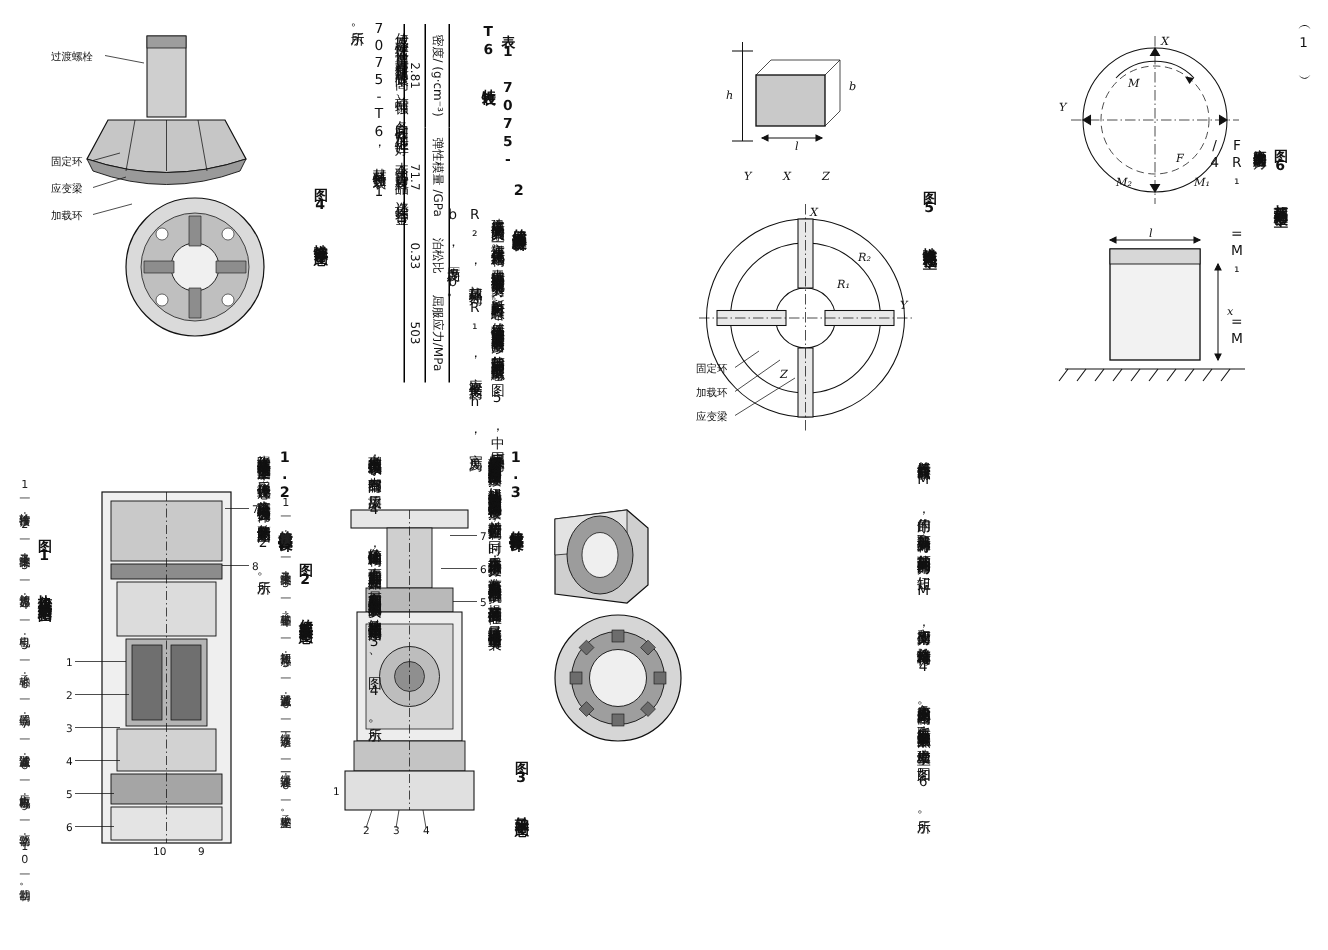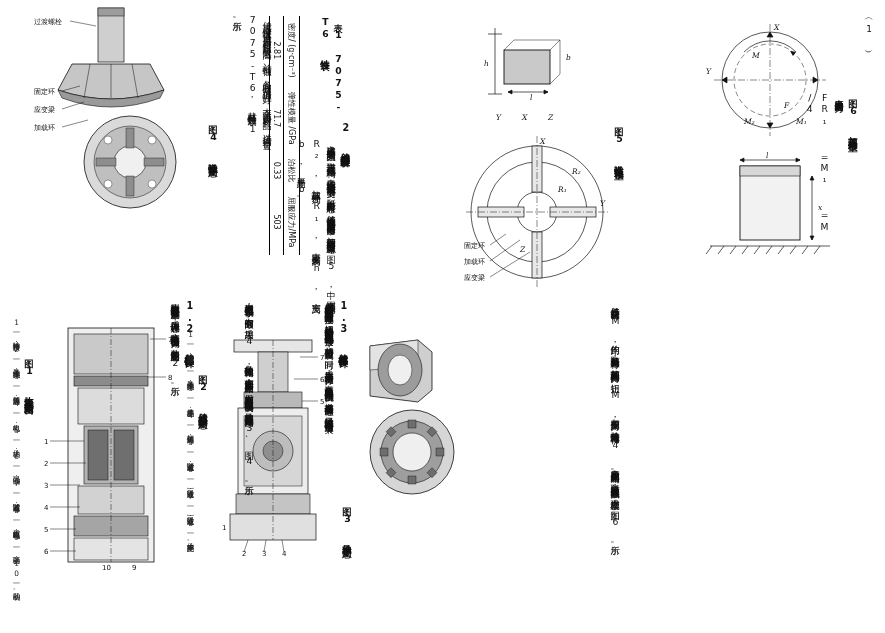--- a/index.html
+++ b/index.html
@@ -194,21 +194,21 @@
         <rect x="24" y="20" width="7" height="7" transform="rotate(45 27 23)"></rect>
         <rect x="65" y="20" width="7" height="7" transform="rotate(45 68 23)"></rect>
         <rect x="24" y="61" width="7" height="7" transform="rotate(45 27 64)"></rect>
         <rect x="65" y="61" width="7" height="7" transform="rotate(45 68 64)"></rect>
       </g>
     </g>
   </svg>
 </div>
 <div class="cap abs" style="left:340px;top:500px;height:120px;">图 3  轴承示意图</div>
 
-<div class="fig" style="left:32px;top:2px;width:170px;height:210px;">
+<div class="fig" style="left:32px;top:18px;width:170px;height:210px;">
   <svg width="170" height="210" viewBox="0 0 170 210">
 
     <g transform="translate(10,0)">
       <rect x="56" y="6" width="26" height="54" fill="#cfcfcf" stroke="#111" stroke-width="0.7"></rect>
       <rect x="56" y="6" width="26" height="8" fill="#9d9d9d" stroke="#111" stroke-width="0.5"></rect>
       <path d="M30,62 L108,62 L122,88 Q69,106 16,88 Z" fill="#c6c6c6" stroke="#111" stroke-width="0.8"></path>
       <path d="M16,88 Q69,106 122,88 L118,96 Q69,114 20,96 Z" fill="#9a9a9a" stroke="#111" stroke-width="0.6"></path>
       <line x1="69" y1="62" x2="69" y2="96" class="thin"></line>
       <line x1="48" y1="62" x2="42" y2="96" class="thin"></line>
       <line x1="90" y1="62" x2="96" y2="96" class="thin"></line>

